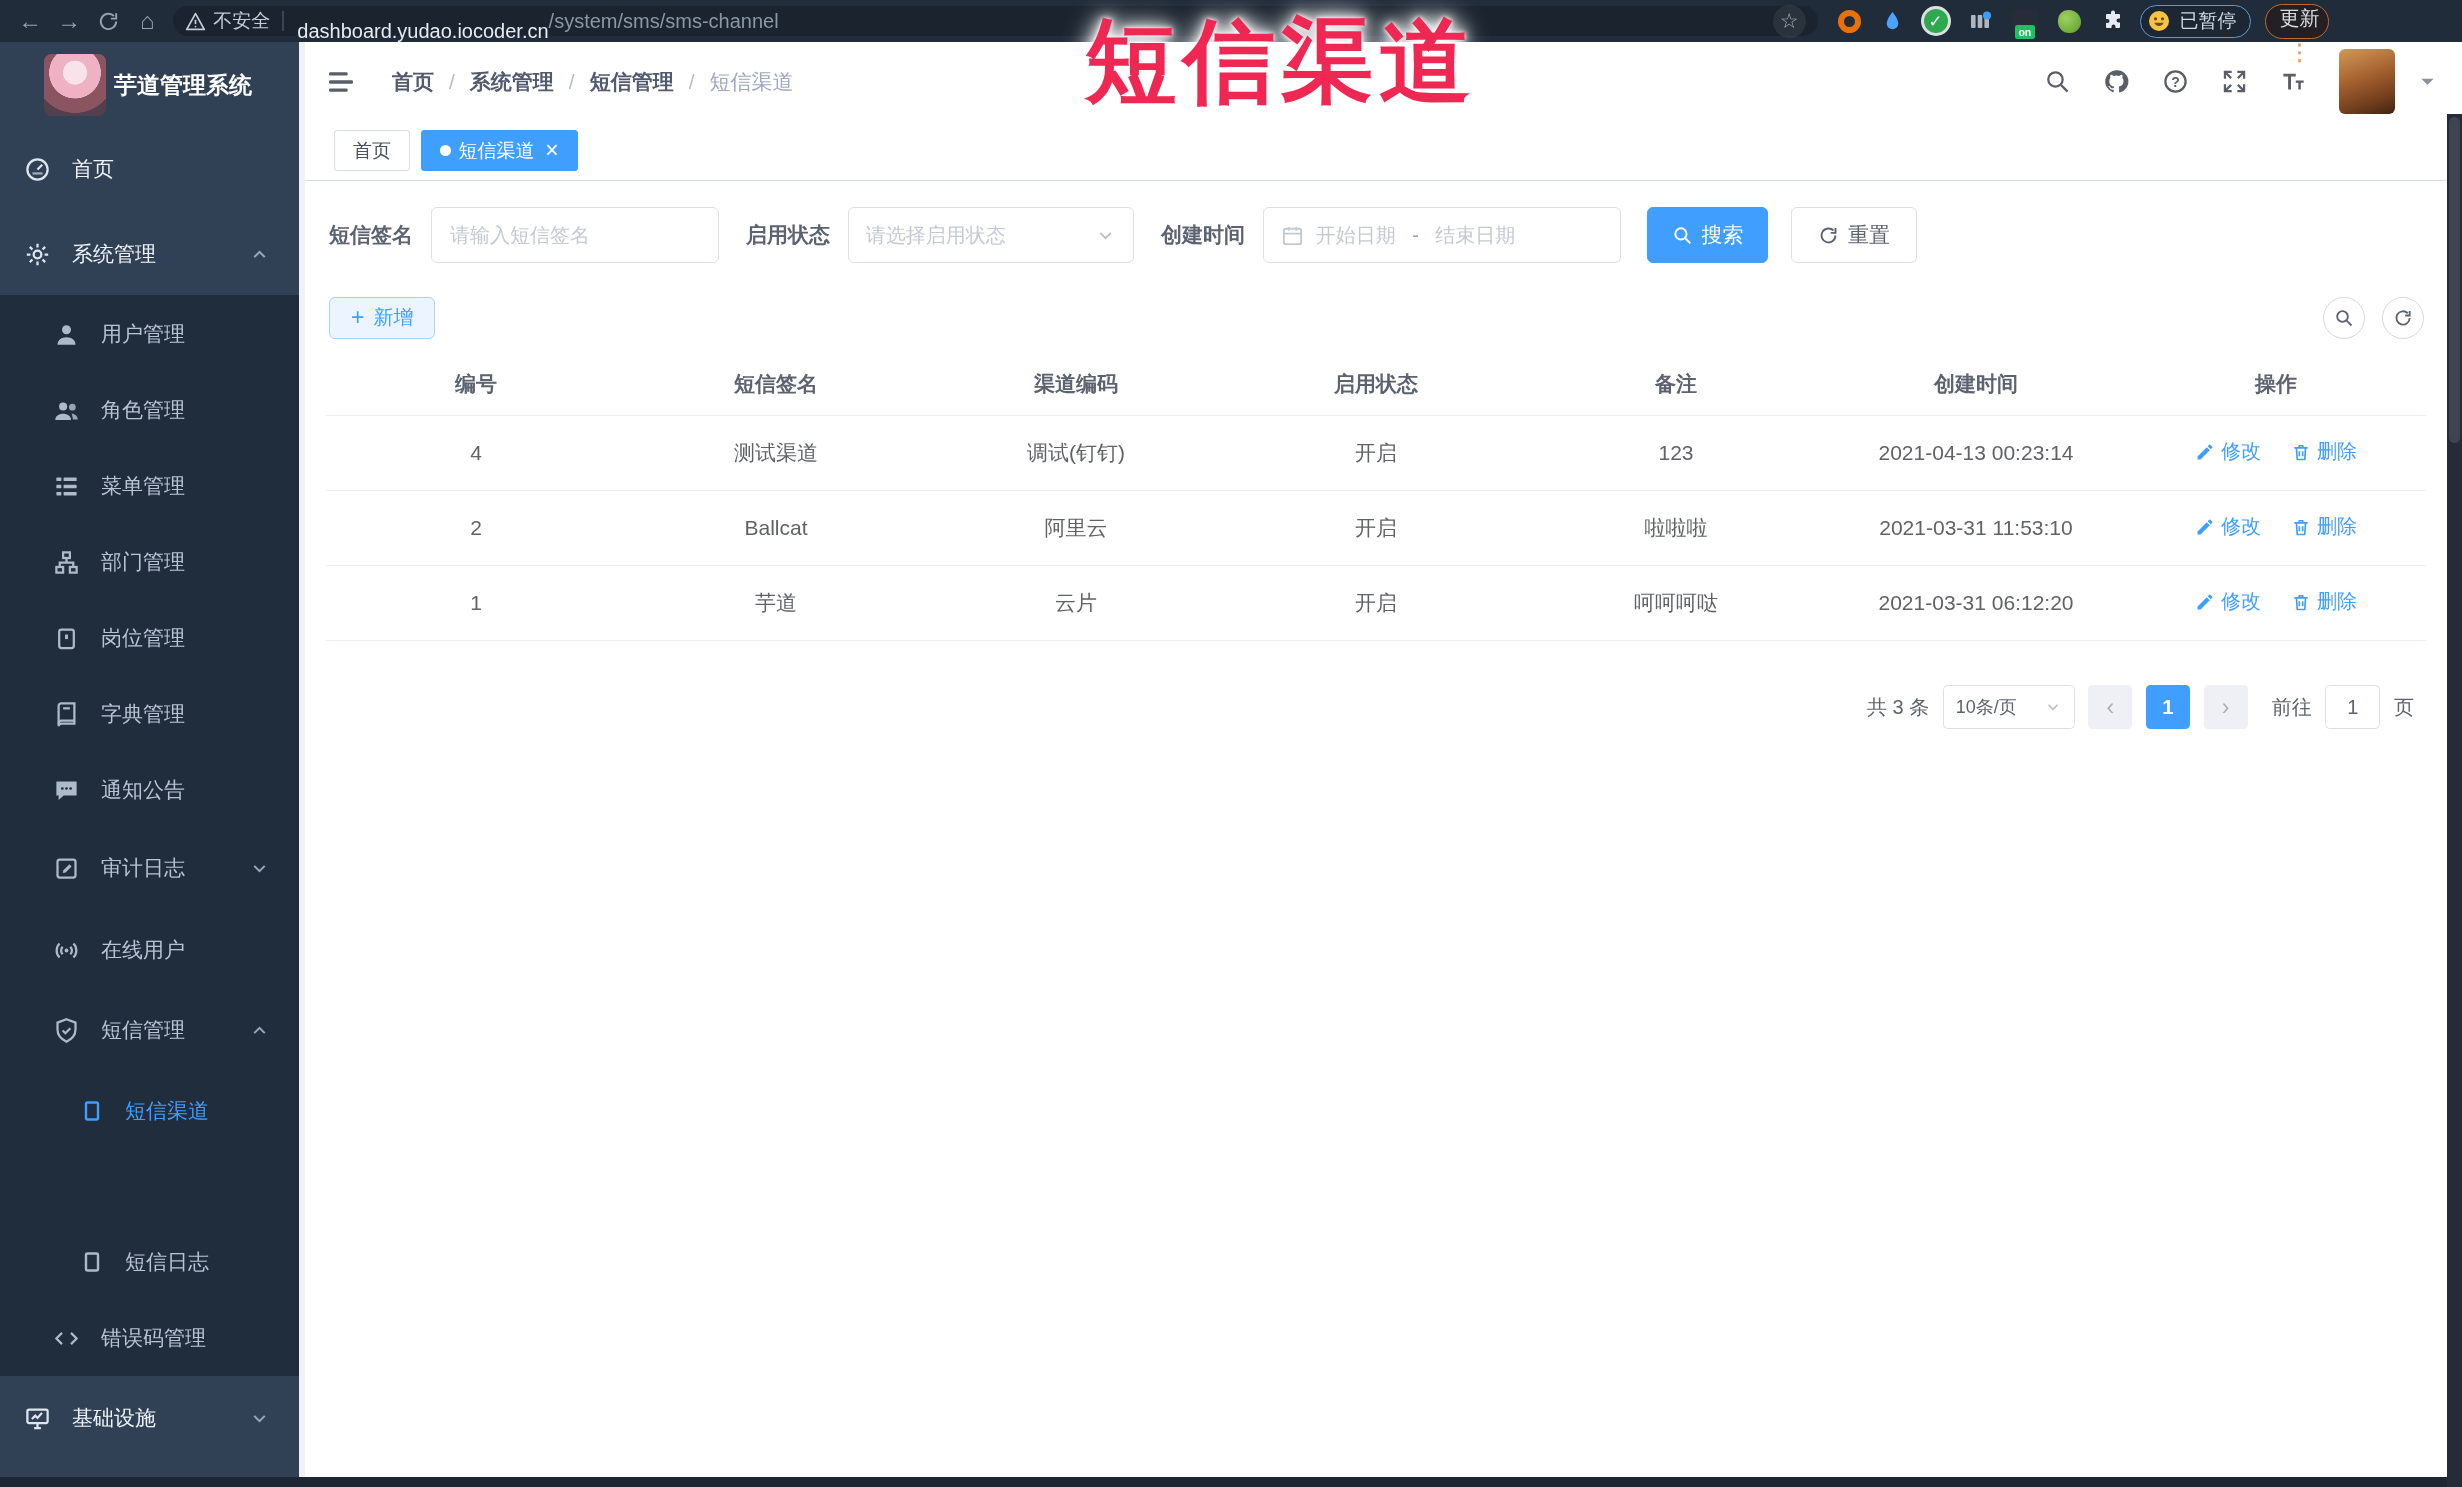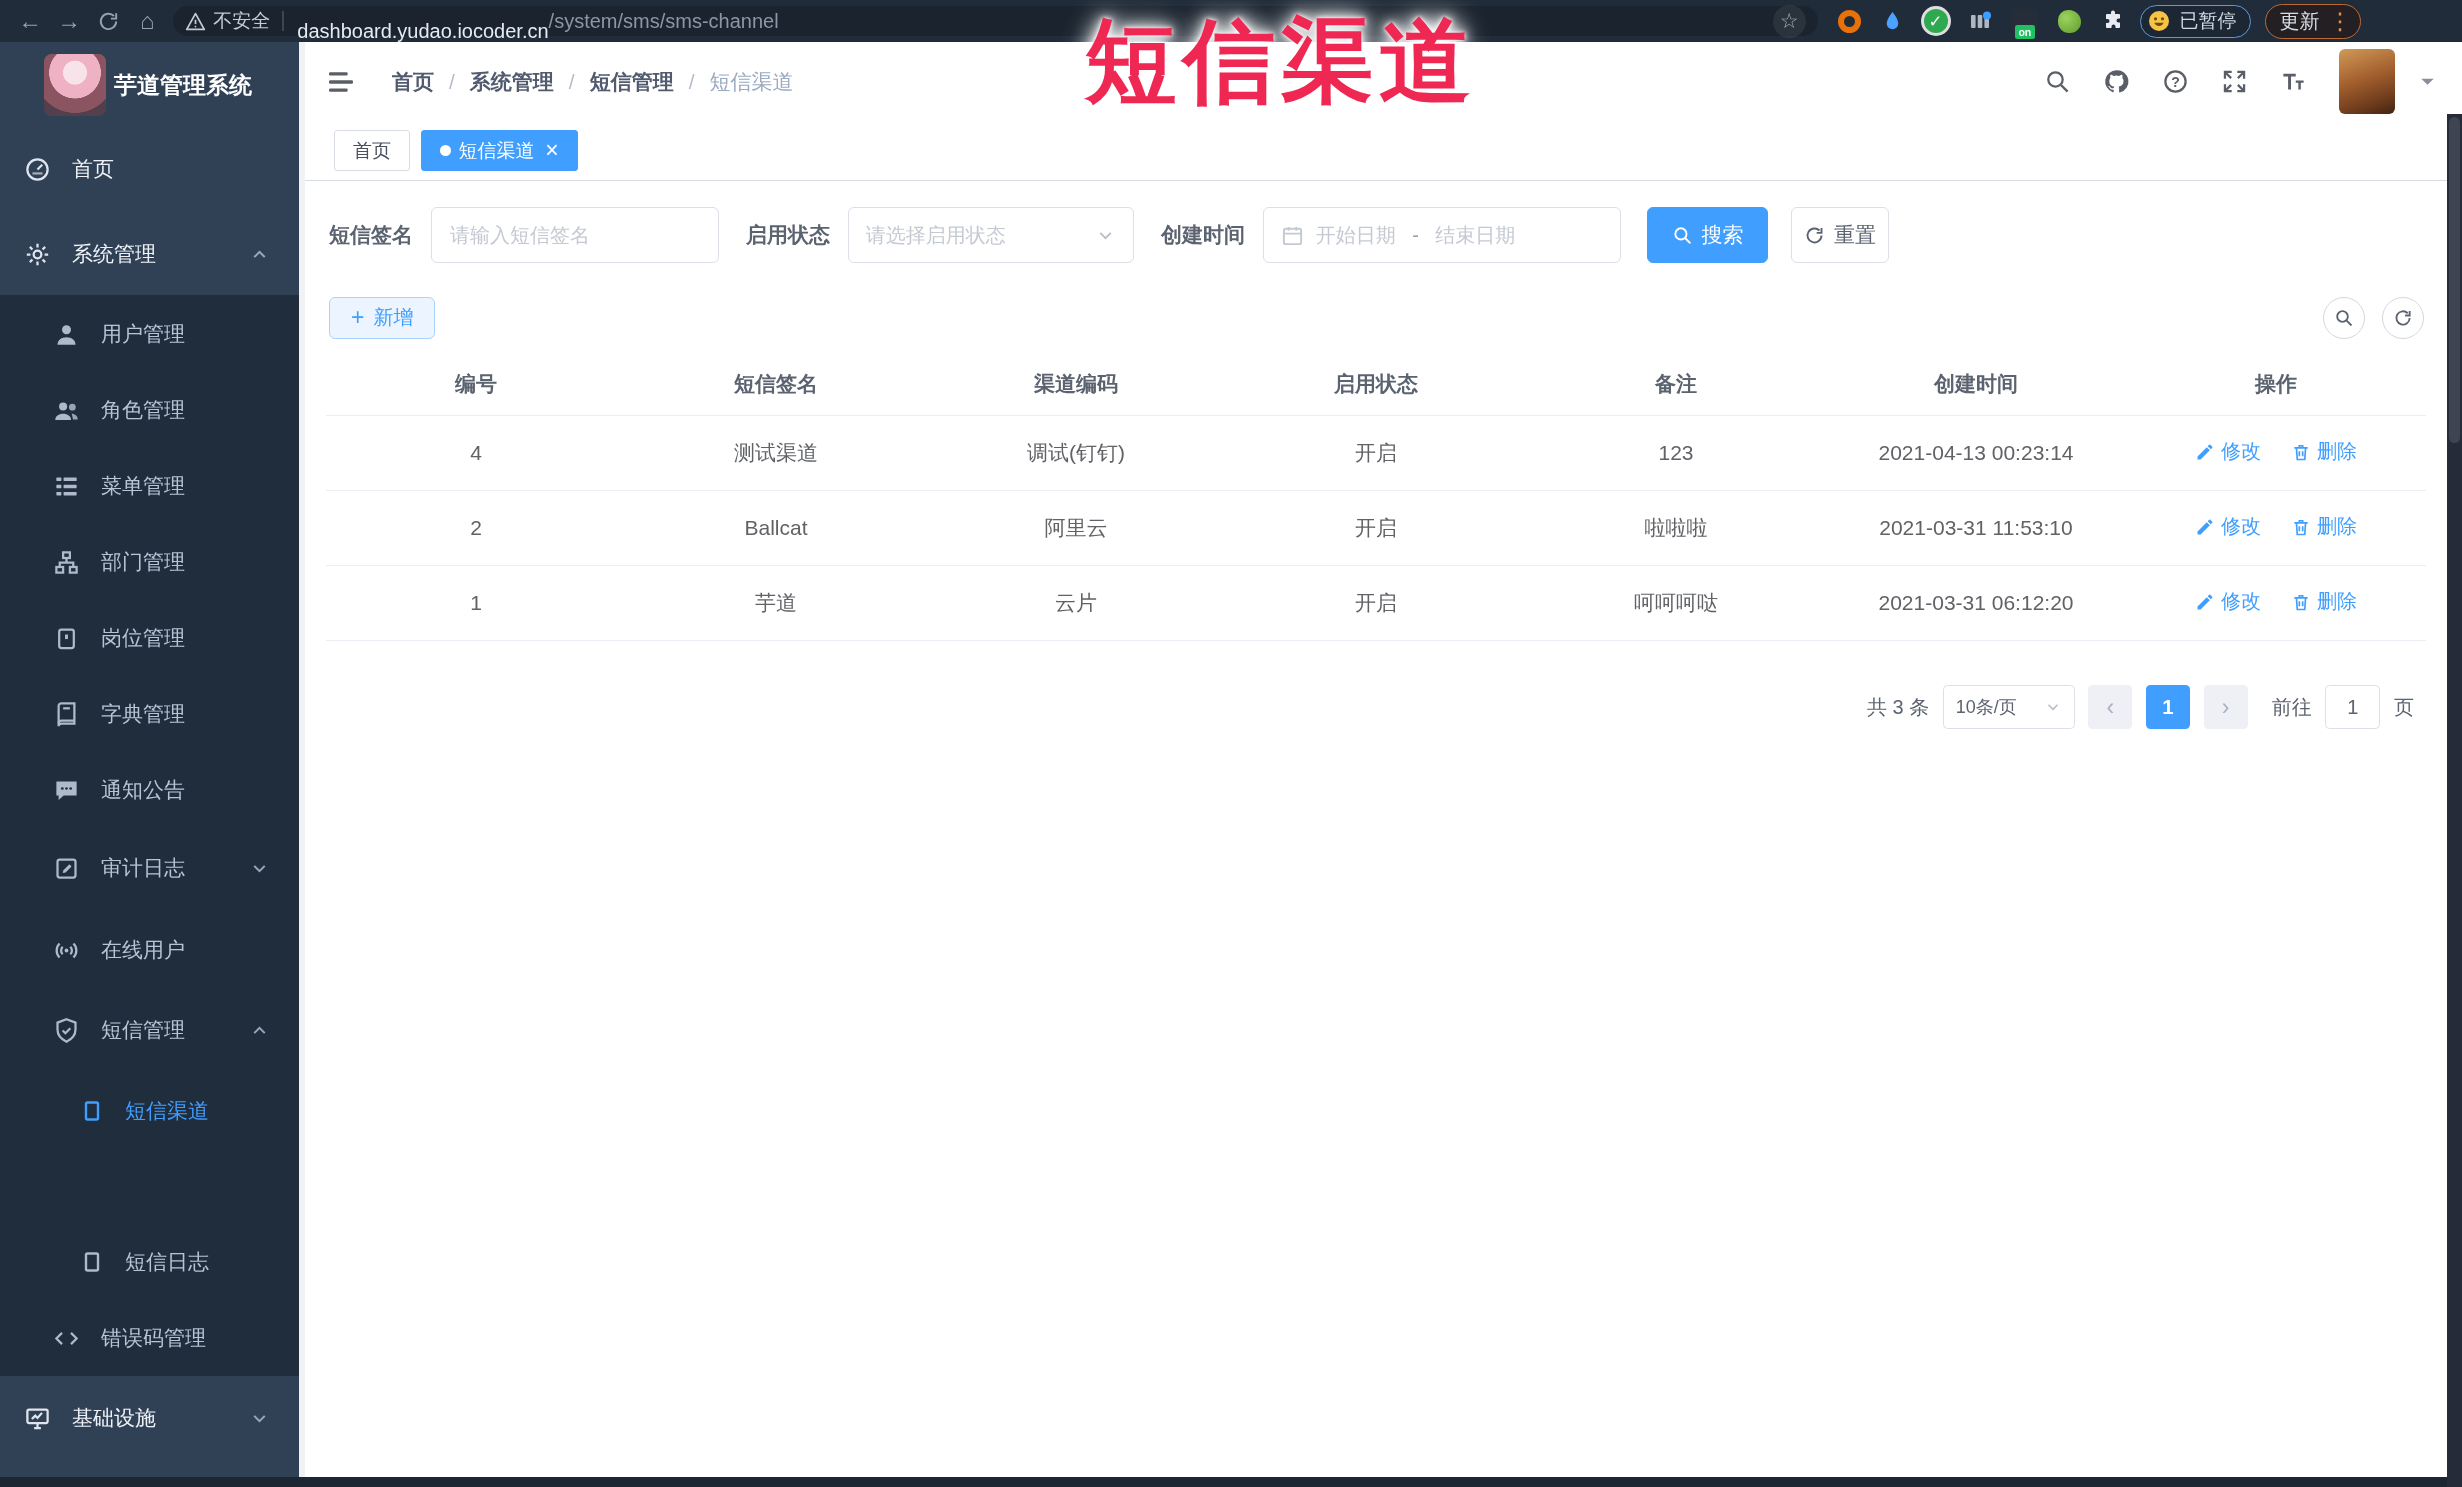--- a/index.html
+++ b/index.html
@@ -24,21 +24,21 @@
   .ext-drop { width:23px; height:23px; color:#4aa3ff; }
   .ext-check { width:24px; height:24px; border-radius:50%; background:#2fa94f; color:#fff; font-size:16.7px; display:flex; align-items:center; justify-content:center; box-shadow:0 0 0 3px rgba(255,255,255,.85); }
   .ext-grid { width:24px; height:24px; }
   .ext-dark { position:relative; width:26px; height:24px; background:#272d38; border-radius:3.8px; }
   .ext-on { position:absolute; left:3px; bottom:-6px; background:#21c063; color:#fff; font-size:10.6px; font-weight:bold; padding:0.8px 3.8px; border-radius:2.3px; line-height:1.2; }
   .ext-green { width:23px; height:23px; border-radius:45% 55% 50% 50%; background:radial-gradient(circle at 35% 35%, #9ed25e, #5d9c2e); }
   .ext-puzzle { width:24px; height:24px; color:#e8ecf2; }
   .paused-pill { display:flex; align-items:center; gap:9px; height:33px; padding:0 13.6px 0 6px; border:1.5px solid #5b9bd8; border-radius:16.7px; margin-left:15px; background:#1d2733; }
   .emoji { width:24px; height:24px; }
   .paused-txt { font-size:19px; color:#cfd8e4; white-space:nowrap; }
-  .update-pill { display:flex; align-items:center; gap:9px; height:35px; padding:0 9px 0 13.6px; border:1.5px solid #bb6a33; border-radius:17.4px; margin-left:13.6px; background:#231f22; }
+  .update-pill { display:flex; align-items:center; gap:9px; height:35px; padding:0 9px 0 13.6px; border:1.5px solid #bb6a33; border-radius:17.4px; margin-left:13.6px; background:#231f22;flex-direction:column; }
   .update-txt { font-size:20px; color:#d6dce4; white-space:nowrap; }
   .vdots { color:#e09050; font-size:23px; line-height:1; }
 
   
   .overlay-title { position:absolute; top:0px; left:1085px; z-index:100; font-size:92px; font-weight:bold; color:#ef2853; letter-spacing:6px;
     text-shadow:0 0 4.5px #fff,0 0 12px #fff,0 0 21px #fff,0 0 30px rgba(255,255,255,.9); }
 
   
   .sidebar { position:absolute; top:42px; left:0; bottom:11.4px; width:299px; background:#304156; z-index:10; overflow:hidden; }
   .submenu-bg { position:absolute; top:253px; left:0; width:100%; height:1081px; background:#1f2d3d; }
@@ -86,21 +86,21 @@
   .f-input::placeholder { color:#c4c9d2; }
   .f-select { width:286px; height:56px; border:0.8px solid #dcdfe6; border-radius:6px; padding:0 16.7px; display:flex; align-items:center; color:#c4c9d2; font-size:20px; background:#fff; }
   .chev2 { margin-left:auto; width:21px; height:21px; color:#b9bec8; }
   .f-date { width:358px; height:56px; border:0.8px solid #dcdfe6; border-radius:6px; display:flex; align-items:center; padding:0 16.7px; gap:12px; font-size:20px; color:#c4c9d2; background:#fff; }
   .cal-ico { width:23px; height:23px; color:#c4c9d2; flex:none; }
   .date-sep { color:#9aa0ab; margin:0 4.5px; }
   .gap-lg { margin-left:27px; }
   .btn { height:56px; border-radius:6px; display:inline-flex; align-items:center; justify-content:center; gap:9px; font-size:21px; cursor:pointer; white-space:nowrap; }
   .btn .bico { width:21px; height:21px; }
   .btn-search { width:121px; background:#409eff; color:#fff; border:0.8px solid #409eff; margin-left:26px; }
-  .btn-reset { width:98px; background:#fff; color:#5c6370; border:0.8px solid #dcdfe6; margin-left:23px; }
+  .btn-reset { width:126px; background:#fff; color:#5c6370; border:0.8px solid #dcdfe6; margin-left:23px; }
   .toolbar { position:absolute; top:112px; left:24px; right:23px; height:45px; display:flex; align-items:center; }
   .btn-add { height:42px; padding:0 21px; background:#ecf5ff; border:0.8px solid #a9d3ff; border-radius:6px; color:#409eff; font-size:20px; display:flex; align-items:center; gap:9px; cursor:pointer; }
   .mini-circles { margin-left:auto; display:flex; gap:16.7px; }
   .mini { width:42px; height:42px; border-radius:50%; border:0.8px solid #d4d8e0; background:#fff; display:flex; align-items:center; justify-content:center; color:#5c6370; cursor:pointer; }
   .mini .i { width:20px; height:20px; }
 
   .grid { position:absolute; top:171px; left:21px; right:21px; }
   table { width:100%; border-collapse:collapse; table-layout:fixed; }
   th { height:61px; font-size:21px; color:#5c6370; font-weight:bold; border-bottom:1.5px solid #ebeef5; text-align:center; }
   td { height:75px; font-size:21px; color:#606266; border-bottom:1.5px solid #ebeef5; text-align:center; white-space:nowrap; }

